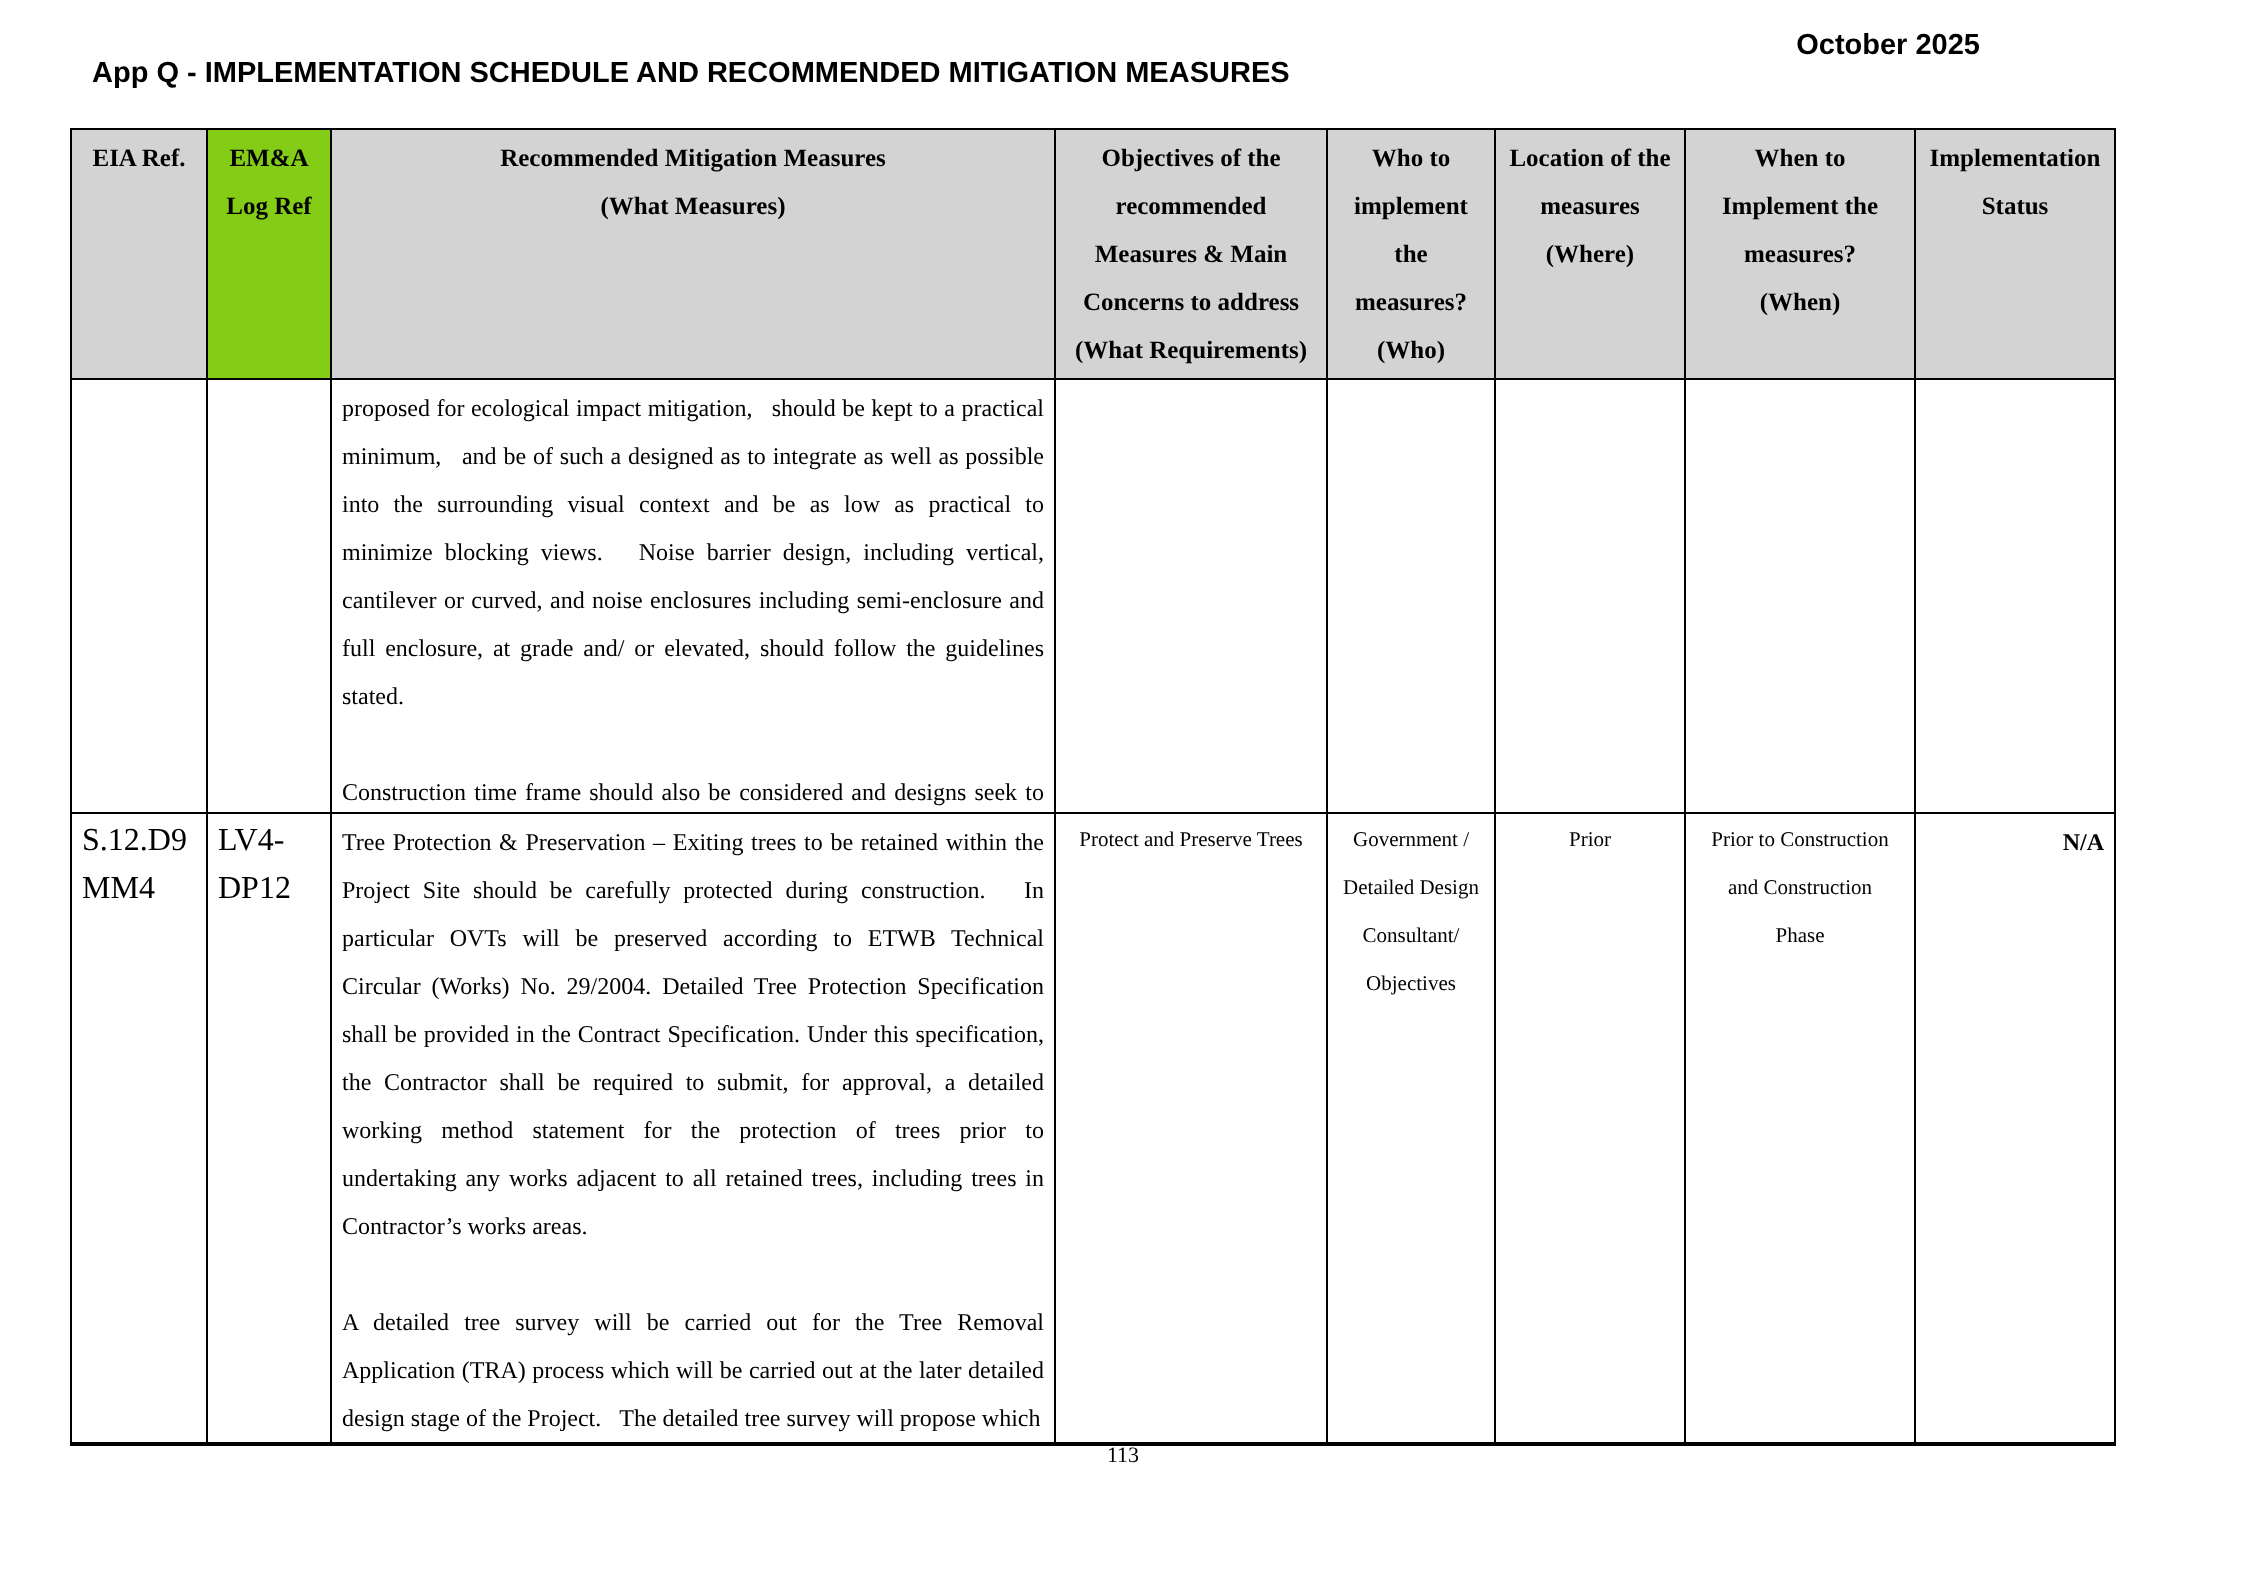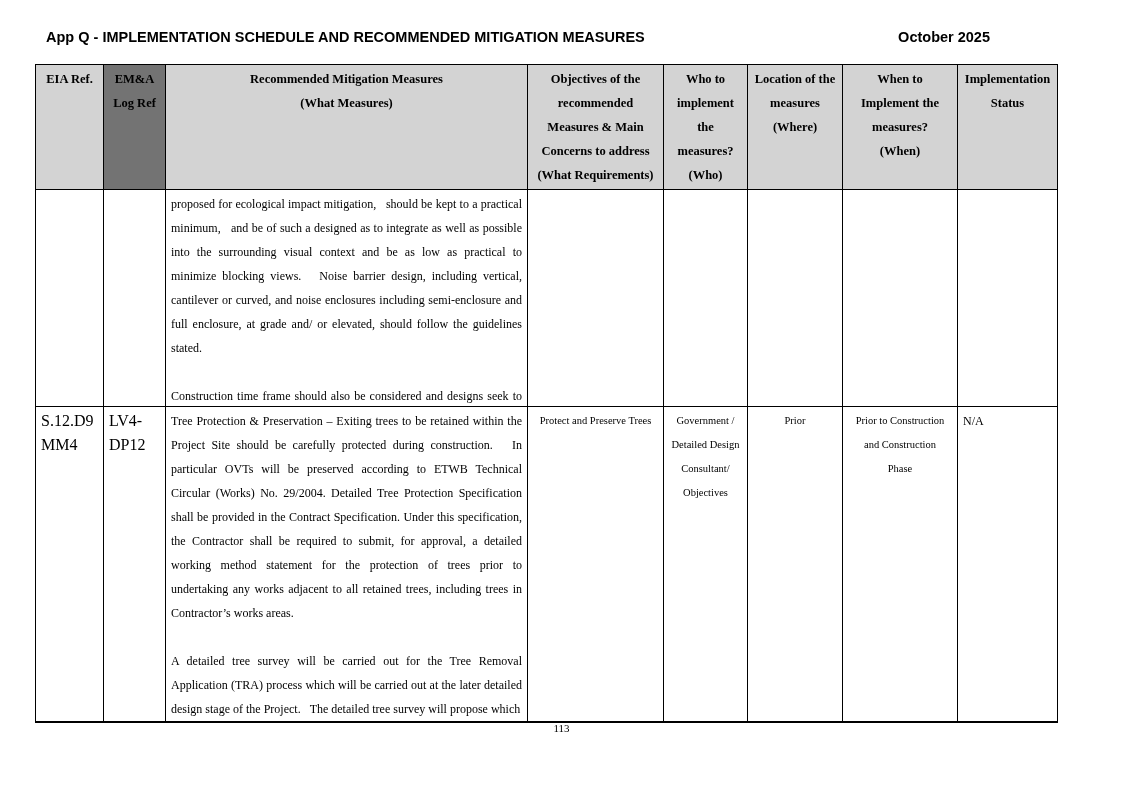--- a/index.html
+++ b/index.html
@@ -11,21 +11,21 @@
     color:#000;
     font-family:"Liberation Serif","DejaVu Serif",serif;
     overflow:hidden;
   }
   .doc-title {
     position:absolute; left:46px; top:29px;
     font-family:"Liberation Sans","DejaVu Sans",sans-serif;
     font-weight:bold; font-size:14.5px; white-space:nowrap;
   }
   .doc-date {
-    position:absolute; right:133px; top:29px;
+    position:absolute; right:133px; top:15px;
     font-family:"Liberation Sans","DejaVu Sans",sans-serif;
     font-weight:bold; font-size:14.5px; white-space:nowrap;
   }
   table.mit-table {
     position:absolute; left:35px; top:64px;
     width:1022px;
     border-collapse:collapse; table-layout:fixed;
     border:1px solid #000;
     border-bottom:2px solid #000;
   }
@@ -42,21 +42,21 @@
     background:#d3d3d3;
     font-weight:bold; font-size:12.5px; line-height:24px;
     text-align:center;
   }
   .cell-measures { font-size:12px; line-height:24px; text-align:justify; padding:2px 6px; }
   .cell-measures .clip1 { height:212px; overflow:hidden; }
   .cell-measures .clip2 { height:310px; overflow:hidden; }
   .cell-measures p.gap { margin-top:24px; }
   .cell-ref { font-size:16px; line-height:24px; text-align:left; padding-left:7px; }
   .cell-small { font-size:10.5px; line-height:24px; text-align:center; }
-  .cell-status { font-size:12px; line-height:24px; text-align:left; }
+  .cell-status { font-size:12px; line-height:24px; text-align:right;font-weight:bold; }
   .page-number {
     position:absolute; top:722px; left:0; width:1123px;
     text-align:center; font-size:11px;
   }
 </style>
 </head>
 <body>
 
 <div class="page">
 
@@ -72,21 +72,21 @@
       <col style="width:84px">
         <col style="width:95px">
         <col style="width:115px">
         <col style="width:100px">
     </colgroup>
     <thead>
       <tr>
         <th style="background: rgb(211, 211, 211);">
           <div>EIA Ref.</div>
         </th>
-        <th style="background: #737373;">
+        <th style="background: #84cc16;">
           <div>EM&amp;A</div>
           <div>Log Ref</div>
         </th>
         <th style="background: rgb(211, 211, 211);">
           <div>Recommended Mitigation Measures</div>
           <div>(What Measures)</div>
         </th>
         <th style="background: rgb(211, 211, 211);">
           <div>Objectives of the</div>
           <div>recommended</div>

